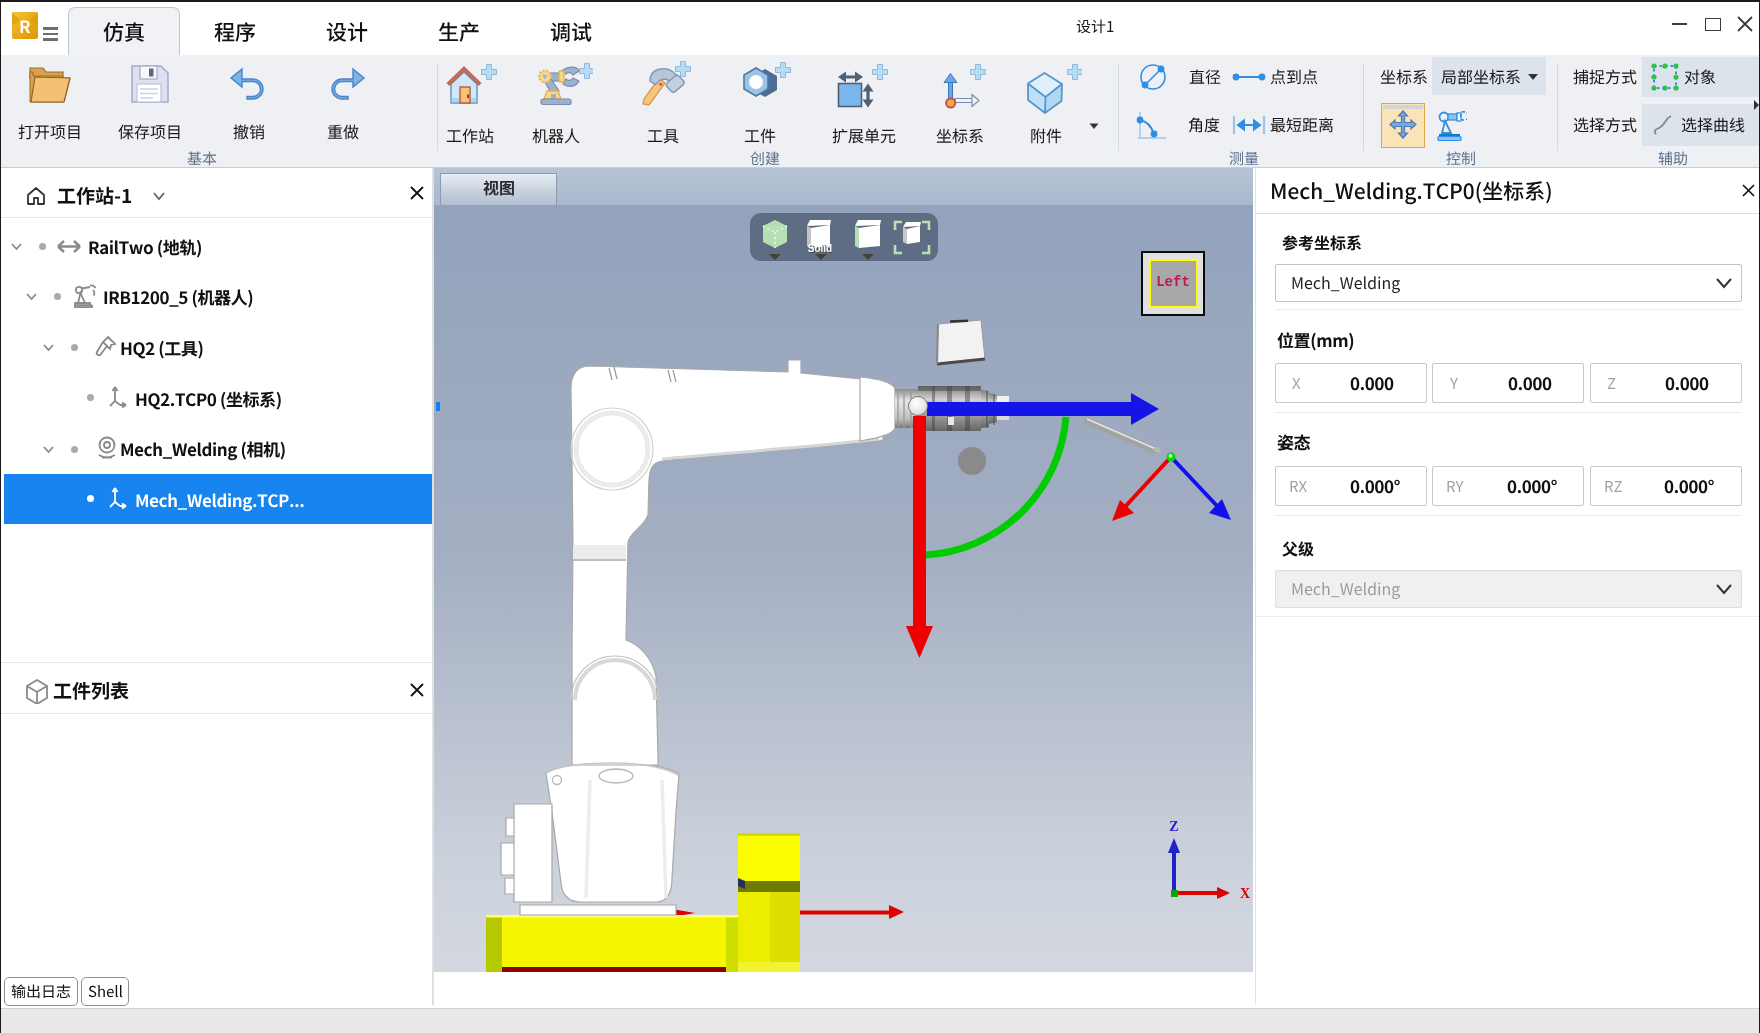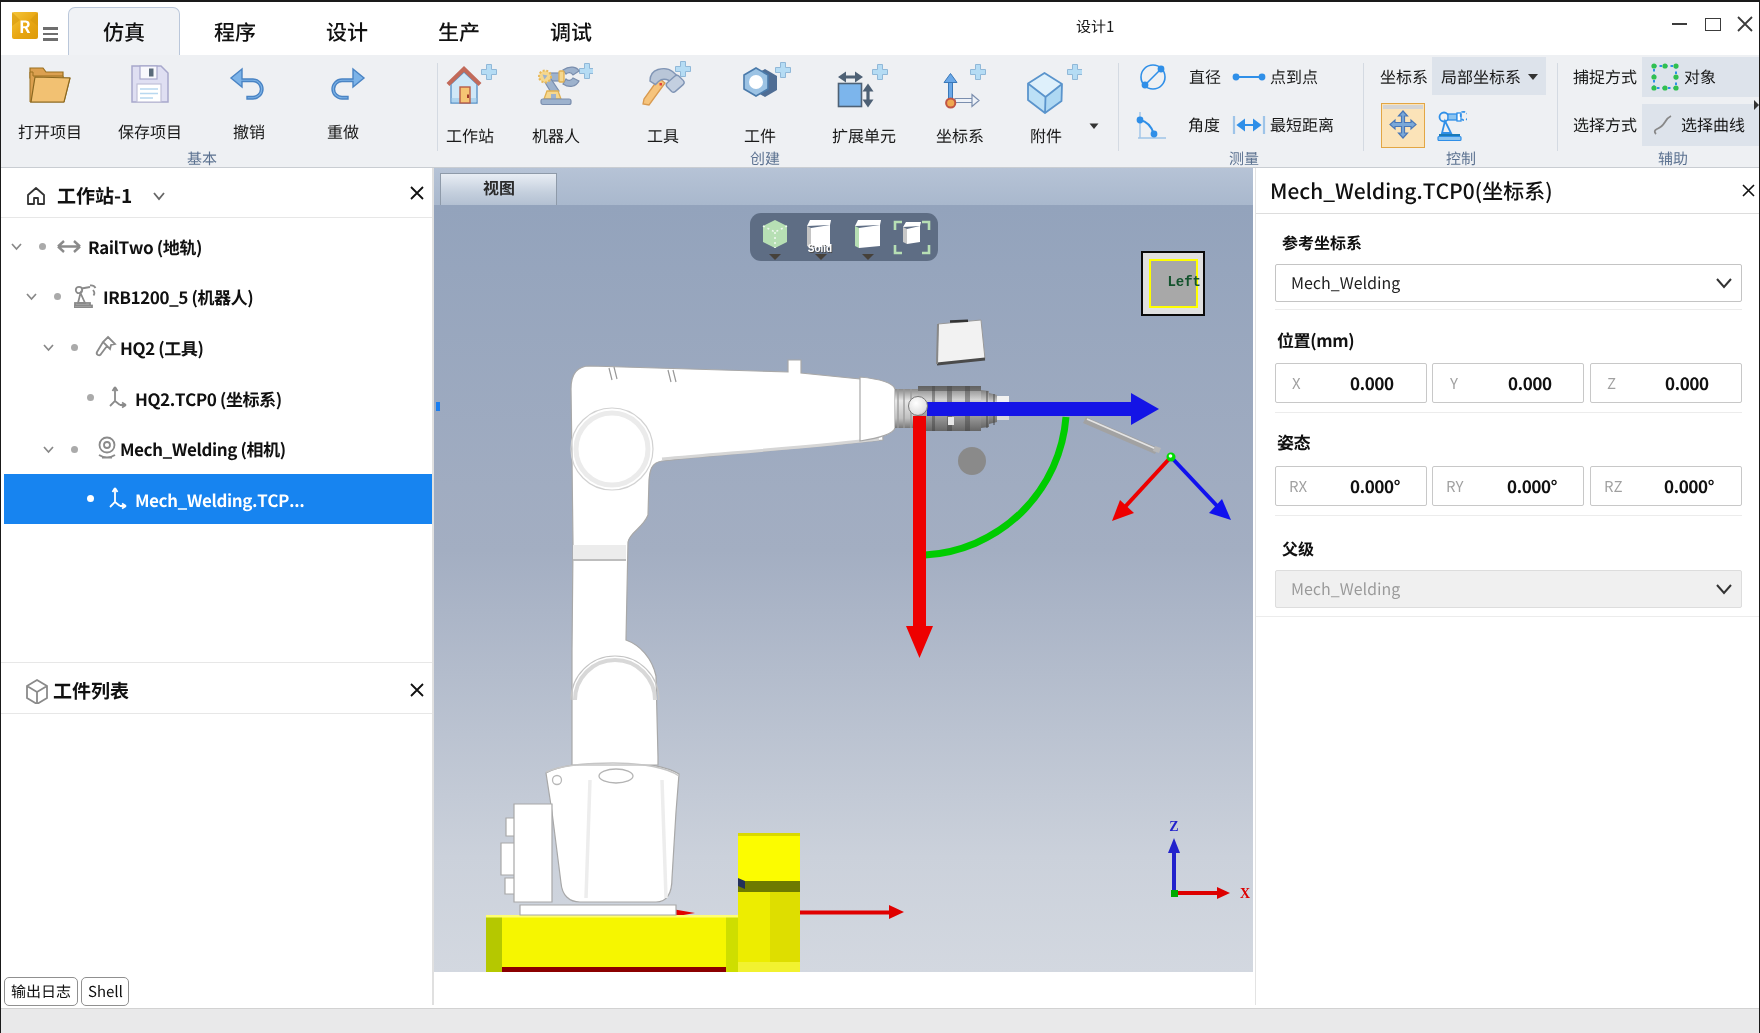--- a/index.html
+++ b/index.html
@@ -629,21 +629,21 @@
       <path d="M152 9 h-7 v8 M172 9 h7 v8 M152 40 h-7 v-8 M172 40 h7 v-8"></path>
     </g>
     <g fill="#46413a">
       <path d="M19 41 l6 6 6 -6 Z"></path>
       <path d="M65 41 l6 6 6 -6 Z"></path>
       <path d="M112 41 l6 6 6 -6 Z"></path>
     </g>
   </svg>
 <div class="abs" style="left:1141px;top:251px;width:64px;height:65px;background:#e0e0e0;border:2px solid #0a0a0a"></div>
 <div class="abs" style="left:1149px;top:259px;width:49px;height:49px;background:#a8a8a8;border:2px solid #ffff00"></div>
-<div class="abs" style="left:1145px;top:274px;width:56px;height:20px;font-family:'Liberation Mono',monospace;font-size:14px;font-weight:bold;color:#14532d;text-align:right">Left</div>
+<div class="abs" style="left:1145px;top:274px;width:56px;height:20px;font-family:'Liberation Mono',monospace;font-size:14px;font-weight:bold;color:#be185d;text-align:center">Left</div>
 <svg class="abs" style="left:434px;top:205px" width="819" height="767" viewBox="434 205 819 767">
     <path d="M672 909 v8 l23 -4 Z" fill="#e00000"></path>
     <path d="M800 910.5 h90 v4 h-90 Z" fill="#e00000"></path>
     <path d="M889 905 l15 7 -15 7 Z" fill="#e00000"></path>
     <path d="M486 915 h16 v57 h-16 Z" fill="#b5c800"></path>
     <path d="M502 915 h224 v57 h-224 Z" fill="#f6f600"></path>
     <path d="M726 915 h14 v57 h-14 Z" fill="#cede00"></path>
     <path d="M486 915 h254 v2.5 h-254 Z" fill="#ffff70"></path>
     <path d="M502 967 h224 v5 h-224 Z" fill="#8b0000"></path>
     <path d="M738 833 h62 v139 h-62 Z" fill="#eded00"></path>

